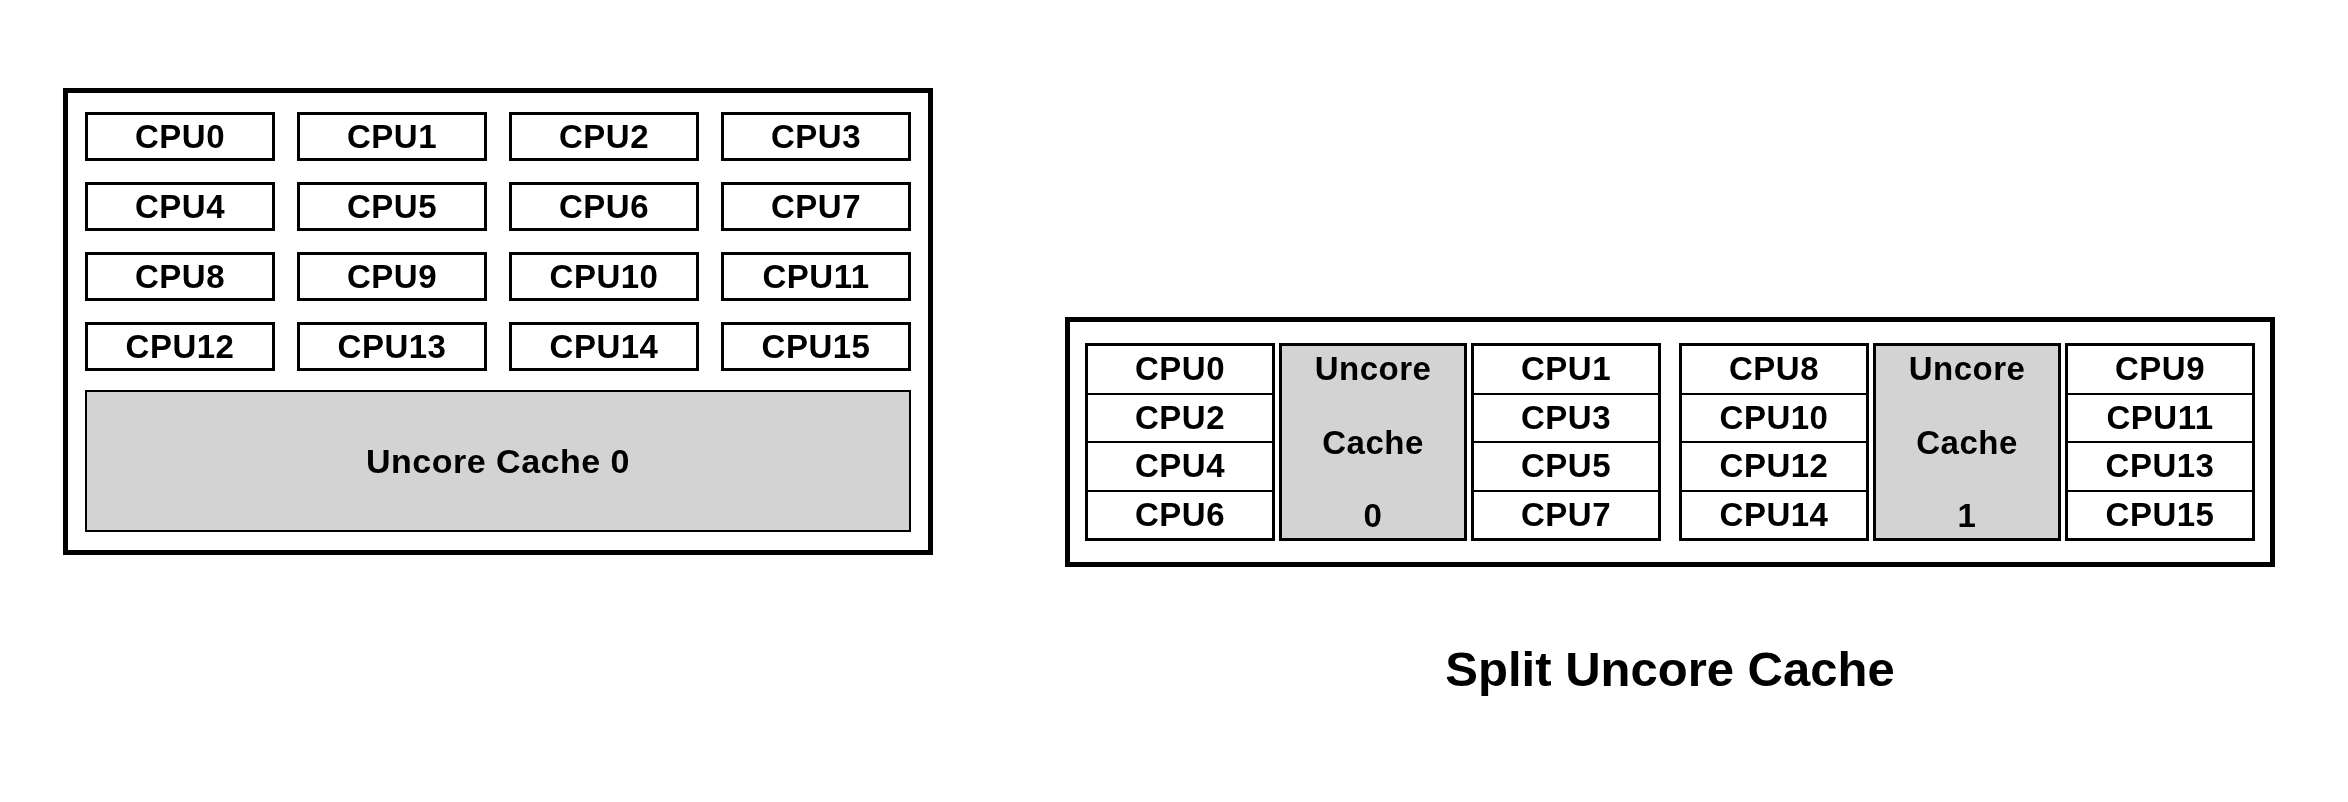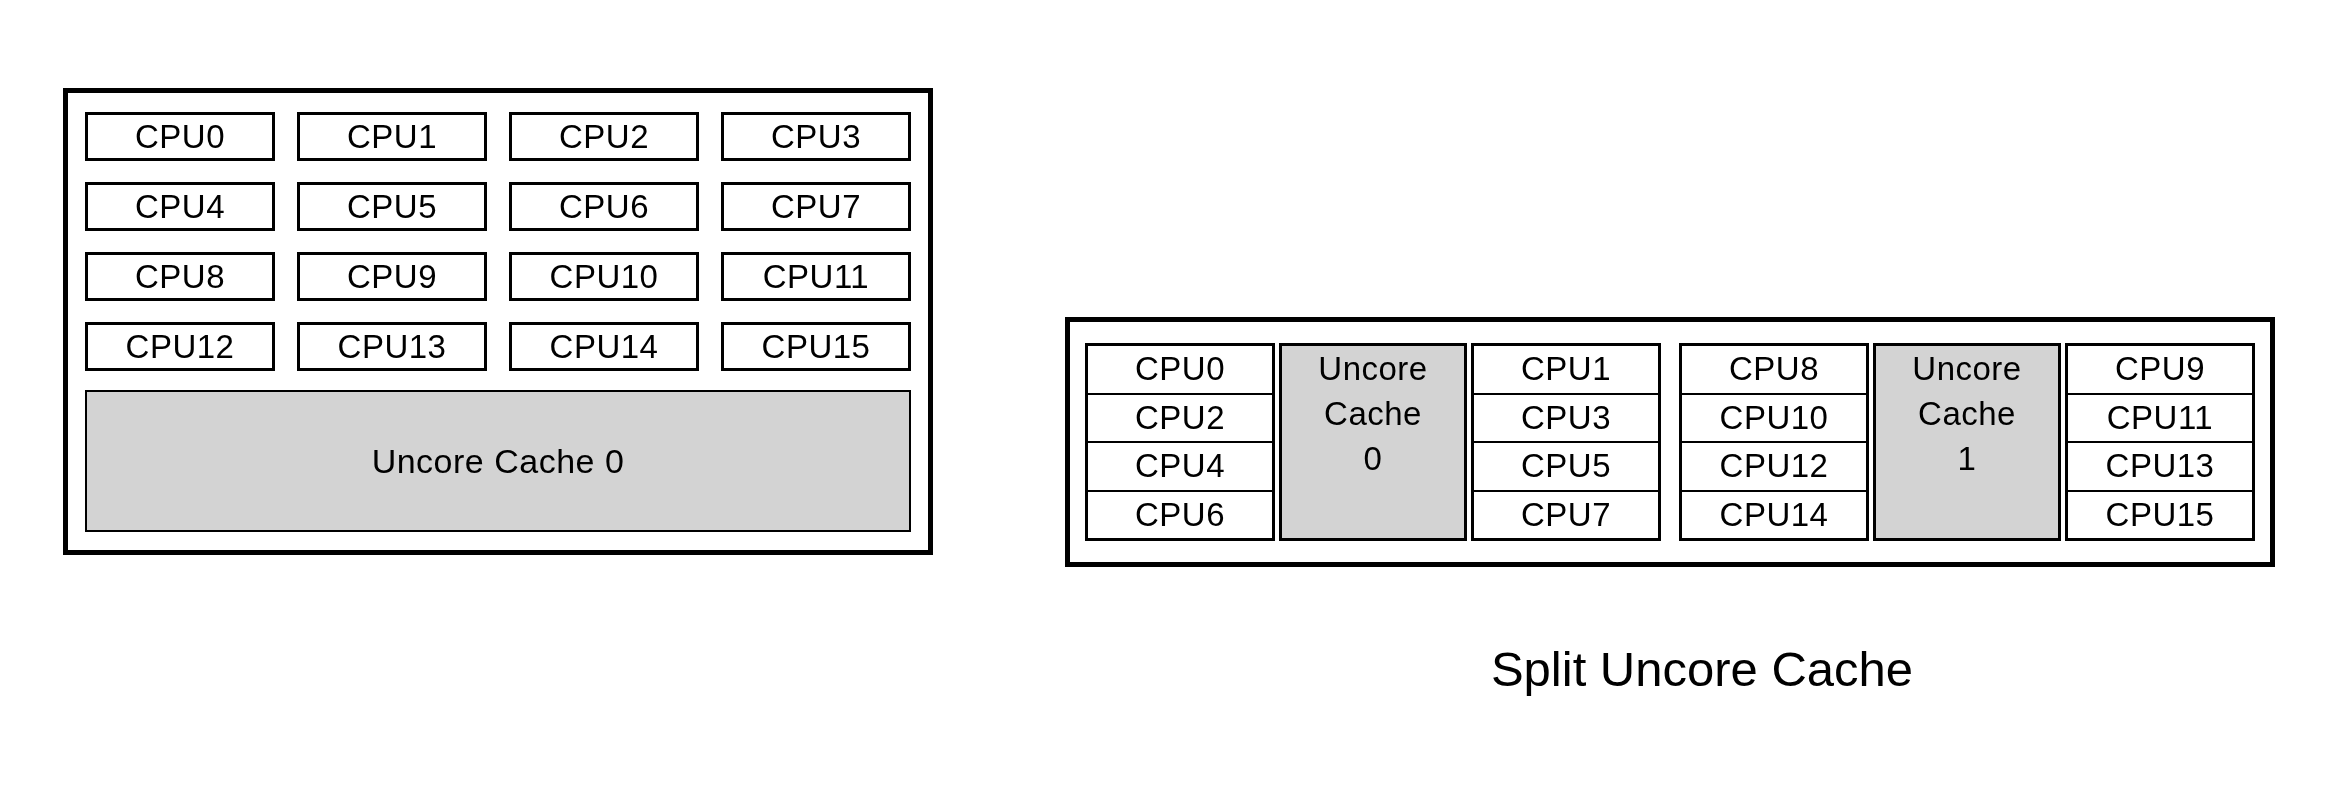--- a/index.html
+++ b/index.html
@@ -2,21 +2,21 @@
 <html style="--cache-fill: #d3d3d3; --ink: #000000; --bg: #ffffff;"><head>
 <meta charset="utf-8">
 <style>
   html, body { margin: 0; padding: 0; background: #ffffff; }
   .canvas {
     position: relative;
     width: 2348px;
     height: 802px;
     background: var(--bg, #ffffff);
     font-family: "Liberation Sans", sans-serif;
-    font-weight: normal;
+    font-weight: bold;
     color: var(--ink, #000000);
     overflow: hidden;
   }
 
   
   .mono-box {
     position: absolute;
     left: 63px; top: 88px;
     width: 870px; height: 467px;
     border: 5px solid var(--ink, #000);
@@ -94,37 +94,37 @@
   }
   .cpu-col .cell:last-child { border-bottom: none; }
   .cache-cell {
     width: 188px;
     border: 3px solid var(--ink, #000);
     box-sizing: border-box;
     background: var(--cache-fill, #d3d3d3);
     display: flex;
     flex-direction: column;
     align-items: center;
-    justify-content: flex-start;
+    justify-content: space-between;
     font-size: 33px;
     line-height: 45px;
     text-align: center;
     letter-spacing: 0.5px;
   }
 
   
   .caption {
     position: absolute;
     top: 641px;
     font-size: 49px;
     text-align: center;
     white-space: nowrap;
   }
   .caption-left  { left: 63px;   width: 870px;  }
-  .caption-right { left: 1097px; width: 1210px; }
+  .caption-right { left: 1065px; width: 1210px; }
 </style>
 </head>
 <body>
 
 <div class="canvas">
 
   <section class="mono-box">
     <div class="cpu-grid">
       <div class="cpu-cell">CPU0</div>
       <div class="cpu-cell">CPU1</div>

